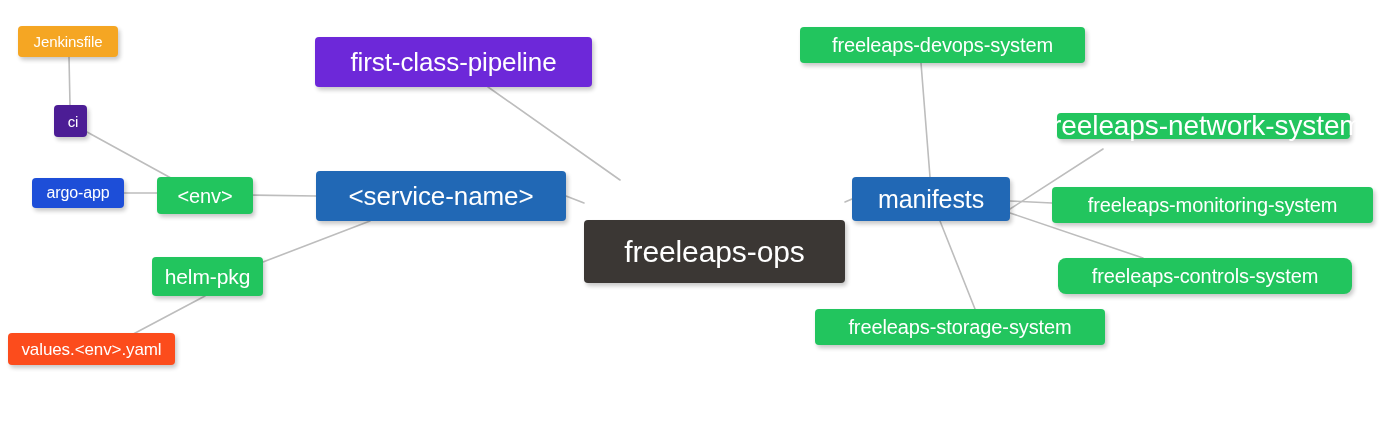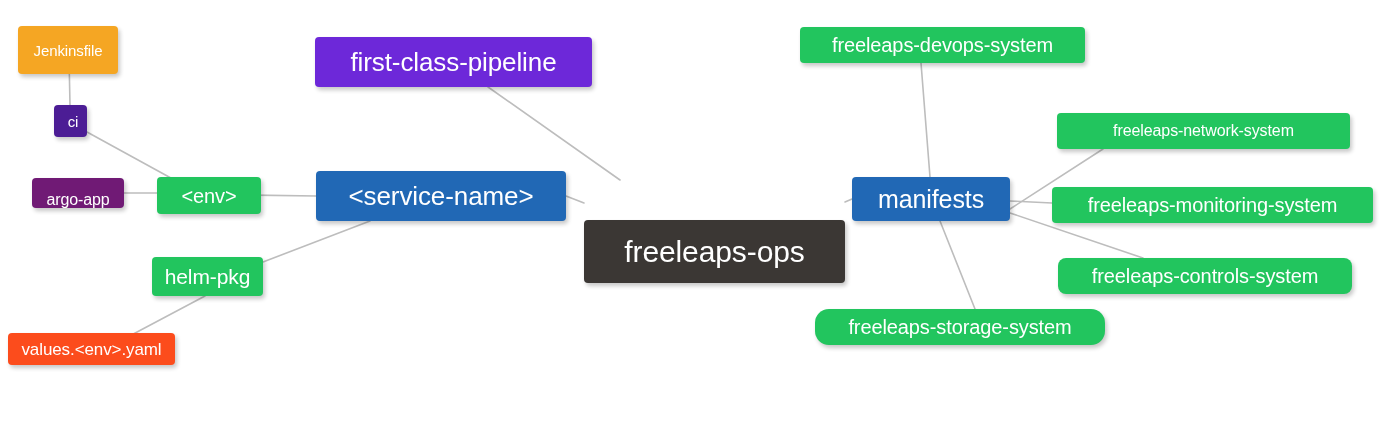--- a/index.html
+++ b/index.html
@@ -73,47 +73,47 @@
       </div>
       <div class="node" style="left: 316px; top: 171px; width: 250px; height: 50px; background: rgb(33, 104, 181); color: rgb(255, 255, 255); font-size: 26px;">
         <span class="node-label">&lt;service-name&gt;</span>
       </div>
       <div class="node" style="left: 852px; top: 177px; width: 158px; height: 44px; background: rgb(33, 104, 181); color: rgb(255, 255, 255); font-size: 25px;">
         <span class="node-label">manifests</span>
       </div>
       <div class="node" style="left: 315px; top: 37px; width: 277px; height: 50px; background: #6d28d9; color: rgb(255, 255, 255); font-size: 26px;">
         <span class="node-label">first-class-pipeline</span>
       </div>
-      <div class="node" style="left: 157px; top: 177px; width: 104px; height: 37px; background: rgb(34, 197, 94); color: rgb(255, 255, 255); font-size: 20px;">
+      <div class="node" style="left: 157px; top: 177px; width: 96px; height: 37px; background: rgb(34, 197, 94); color: rgb(255, 255, 255); font-size: 20px;">
         <span class="node-label">&lt;env&gt;</span>
       </div>
       <div class="node" style="left: 152px; top: 257px; width: 111px; height: 39px; background: rgb(34, 197, 94); color: rgb(255, 255, 255); font-size: 21px; text-align: right;">
         <span class="node-label">helm-pkg</span>
       </div>
-      <div class="node" style="left: 18px; top: 26px; width: 100px; height: 48px; background: rgb(245, 166, 35); color: rgb(255, 255, 255); font-size: 15px;">
+      <div class="node" style="left: 18px; top: 26px; width: 100px; height: 31px; background: rgb(245, 166, 35); color: rgb(255, 255, 255); font-size: 15px;">
         <span class="node-label">Jenkinsfile</span>
       </div>
       <div class="node" style="left: 54px; top: 105px; width: 33px; height: 32px; background: #4c1d95; color: rgb(255, 255, 255); font-size: 15px; padding-left: 15px;">
         <span class="node-label">ci</span>
       </div>
-      <div class="node" style="left: 32px; top: 178px; width: 92px; height: 30px; background: #701a75; color: rgb(255, 255, 255); font-size: 16px; align-items: flex-end;">
+      <div class="node" style="left: 32px; top: 178px; width: 92px; height: 30px; background: #1d4ed8; color: rgb(255, 255, 255); font-size: 16px;">
         <span class="node-label">argo-app</span>
       </div>
       <div class="node" style="left: 8px; top: 333px; width: 167px; height: 32px; background: rgb(252, 76, 28); color: rgb(255, 255, 255); font-size: 17px;">
         <span class="node-label">values.&lt;env&gt;.yaml</span>
       </div>
       <div class="node" style="left: 800px; top: 27px; width: 285px; height: 36px; background: rgb(34, 197, 94); color: rgb(255, 255, 255); font-size: 20px;">
         <span class="node-label">freeleaps-devops-system</span>
       </div>
-      <div class="node" style="left: 1057px; top: 113px; width: 293px; height: 36px; background: rgb(34, 197, 94); color: rgb(255, 255, 255); font-size: 16px;">
+      <div class="node" style="left: 1057px; top: 113px; width: 293px; height: 26px; background: rgb(34, 197, 94); color: rgb(255, 255, 255); font-size: 28px;">
         <span class="node-label">freeleaps-network-system</span>
       </div>
       <div class="node" style="left: 1052px; top: 187px; width: 321px; height: 36px; background: rgb(34, 197, 94); color: rgb(255, 255, 255); font-size: 20px;">
         <span class="node-label">freeleaps-monitoring-system</span>
       </div>
       <div class="node" style="left: 1058px; top: 258px; width: 294px; height: 36px; background: rgb(34, 197, 94); color: rgb(255, 255, 255); font-size: 20px; border-radius: 8px;">
         <span class="node-label">freeleaps-controls-system</span>
       </div>
-      <div class="node" style="left: 815px; top: 309px; width: 290px; height: 36px; background: rgb(34, 197, 94); color: rgb(255, 255, 255); font-size: 20px; border-radius: 14px;">
+      <div class="node" style="left: 815px; top: 309px; width: 290px; height: 36px; background: rgb(34, 197, 94); color: rgb(255, 255, 255); font-size: 20px;">
         <span class="node-label">freeleaps-storage-system</span>
       </div>
     </div>
 </div>
 
 </body></html>

